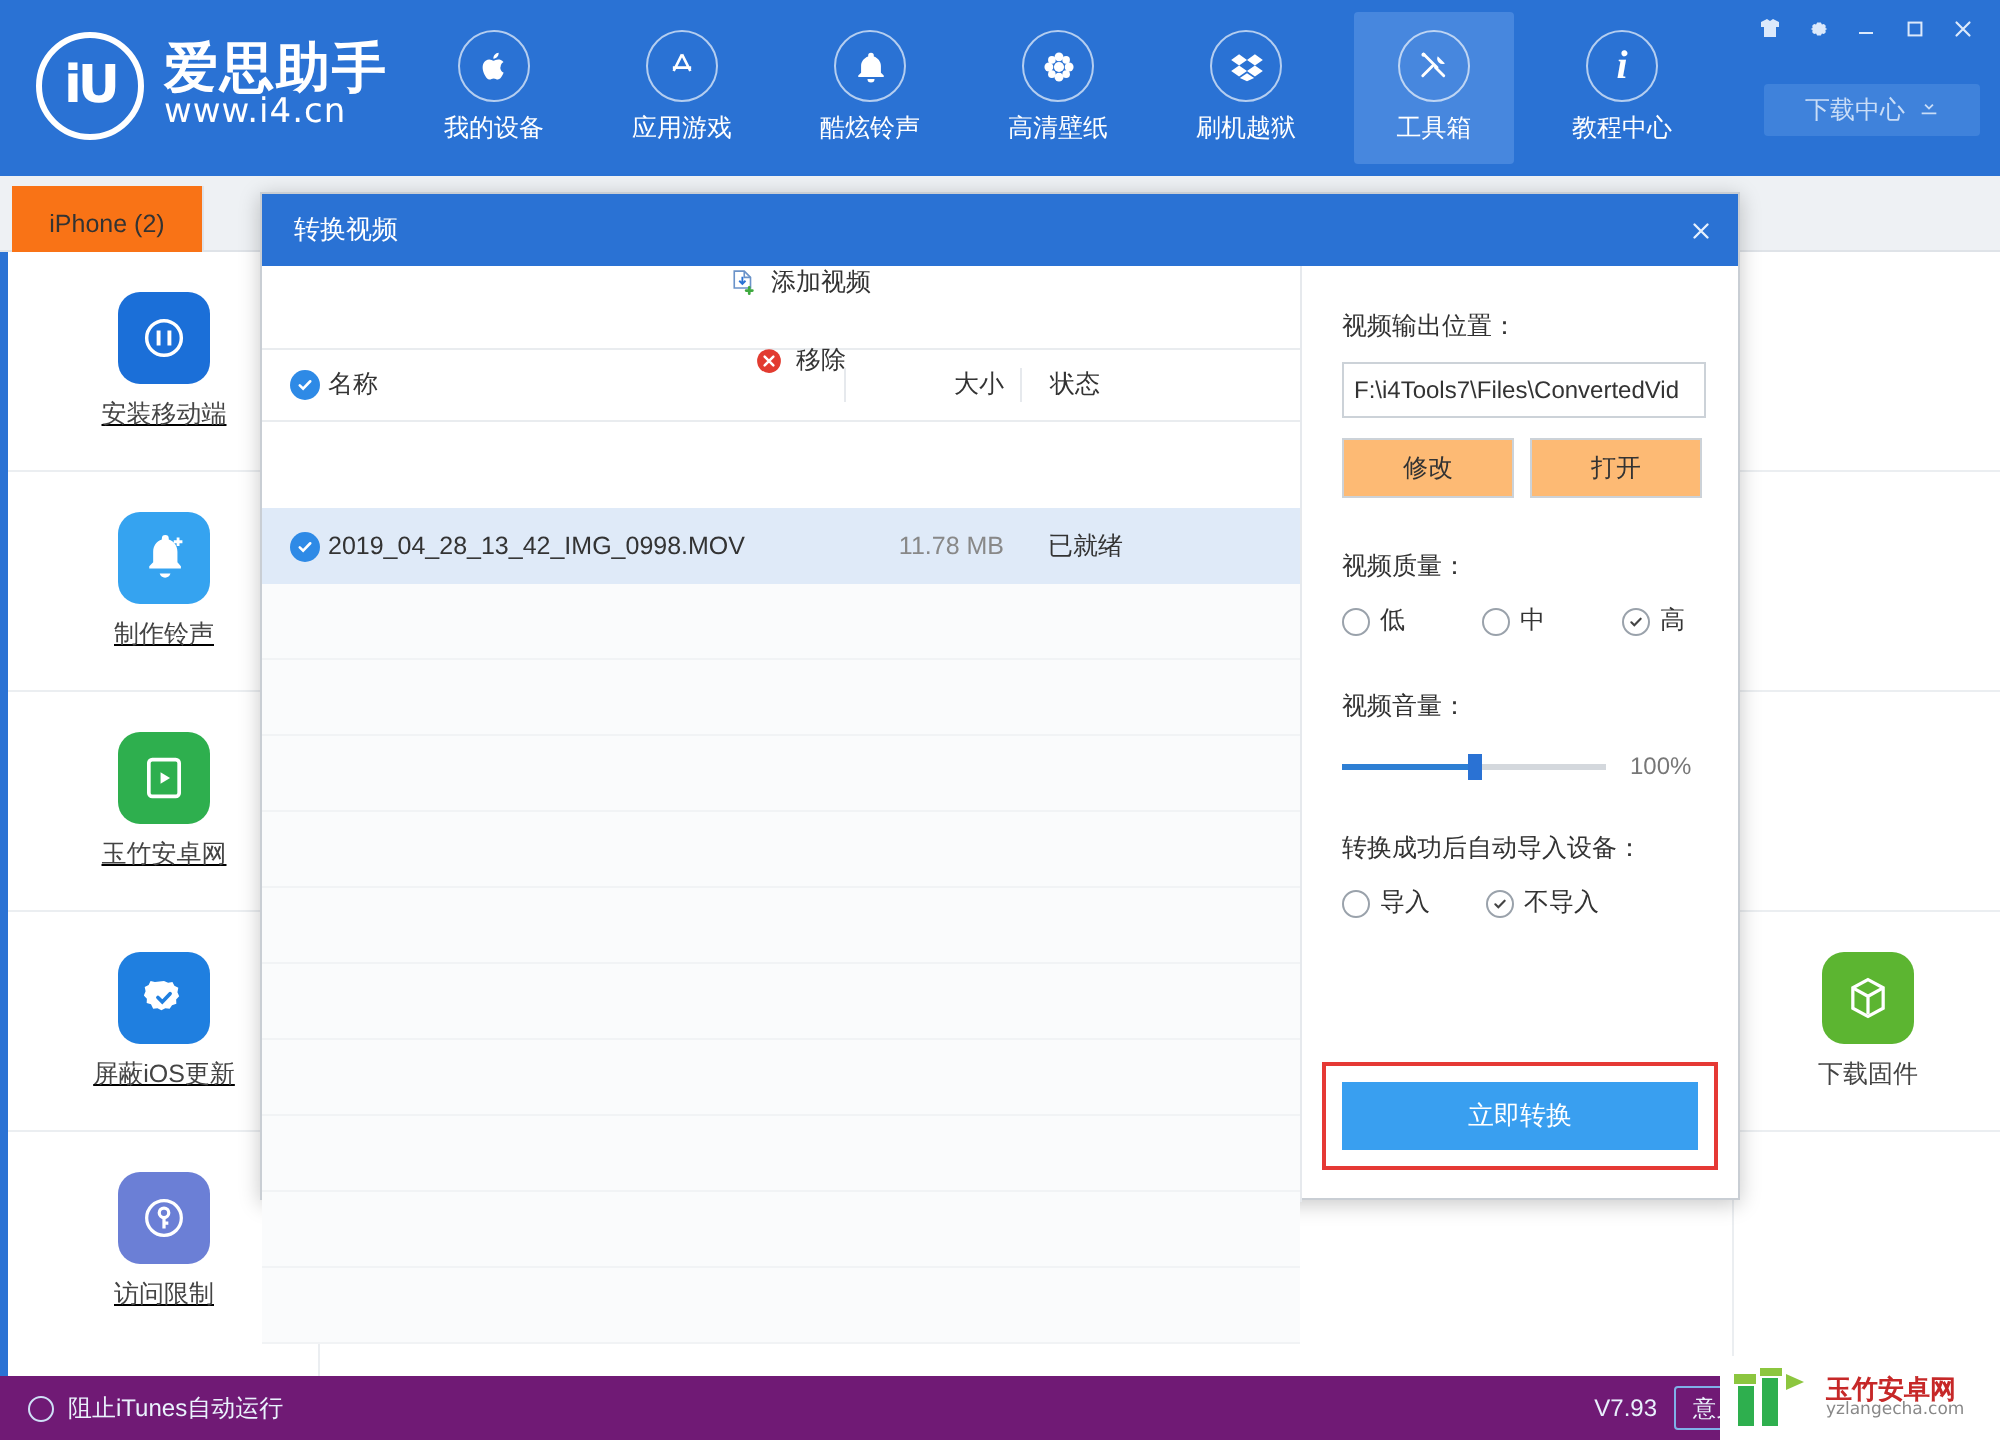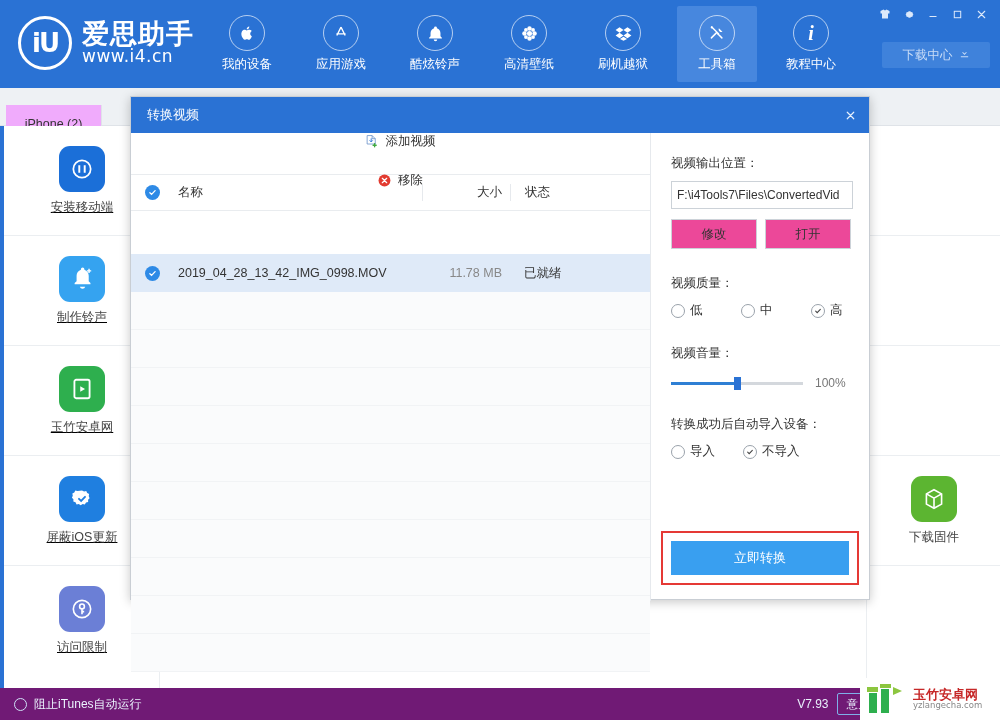--- a/index.html
+++ b/index.html
@@ -77,23 +77,23 @@
   }
 
   
   .tabstrip {
     position: absolute; left: 0; top: 88px;
     width: 1000px; height: 38px;
     background: #eef1f4;
     border-bottom: 1px solid #dfe3e8;
   }
   .tab {
-    position: absolute; left: 6px; top: 17px;
+    position: absolute; left: 6px; top: 5px;
     width: 96px; height: 38px;
-    background: #f0abfc;
+    background: #f97316;
     border-right: 1px solid #dfe3e8;
     display: flex; align-items: center; justify-content: center;
     font-size: 12.5px; color: #333; cursor: pointer;
   }
 
   
   .body-area {
     position: absolute; left: 0; top: 126px;
     width: 1000px; height: 562px;
     background: #fff;
@@ -178,21 +178,21 @@
     font-size: 12.5px; color: #333;
     border-bottom: 1px solid #e9ecef;
     padding-left: 14px;
   }
   .chk {
     width: 15px; height: 15px; border-radius: 50%;
     background: #2e8ae6; color: #fff;
     display: flex; align-items: center; justify-content: center;
     font-size: 10px; flex: none; cursor: pointer;
   }
-  .col-name { width: 262px; padding-left: 18px; }
+  .col-name { width: 262px; padding-left: 4px; }
   .col-size { width: 88px; text-align: right; border-left: 1px solid #e6e9ed; padding-right: 8px;}
   .col-stat { width: 100px; padding-left: 14px; border-left: 1px solid #e6e9ed; }
 
   .row {
     height: 38px; display: flex; align-items: center;
     font-size: 12.5px; color: #333;
     padding-left: 14px;
   }
   .row.sel { background: #dfeaf8; margin-top: 43px; }
   .row.empty { border-bottom: 1px solid #f1f3f5; }
@@ -210,21 +210,21 @@
     width: 182px; height: 28px;
     border: 1px solid #ccd2d8; background: #fff;
     font-size: 12px; color: #333;
     padding: 0 5px; line-height: 26px;
     overflow: hidden; white-space: nowrap;
     font-family: "Liberation Sans", sans-serif;
   }
   .btn-row { display: flex; gap: 8px; margin-top: 10px; }
   .sm-btn {
     width: 87px; height: 30px;
-    border: 1px solid #ccd2d8; background: #ec4899;
+    border: 1px solid #ccd2d8; background: #fdba74;
     font-size: 12.5px; color: #333;
     display: flex; align-items: center; justify-content: center;
     cursor: pointer;
   }
   .grp { margin-top: 26px; }
   .radios { display: flex; align-items: center; margin-top: 10px; }
   .radio {
     display: flex; align-items: center; gap: 5px;
     font-size: 12.5px; color: #333; cursor: pointer;
   }

